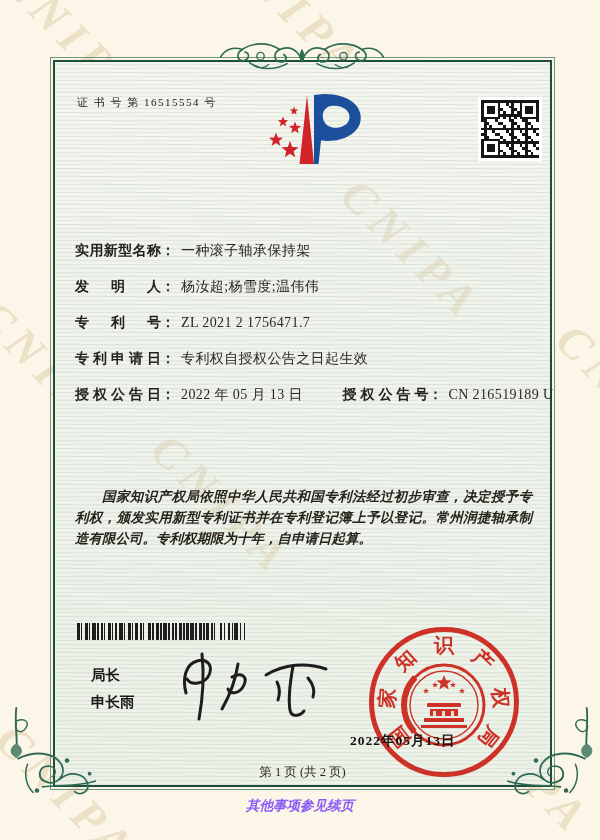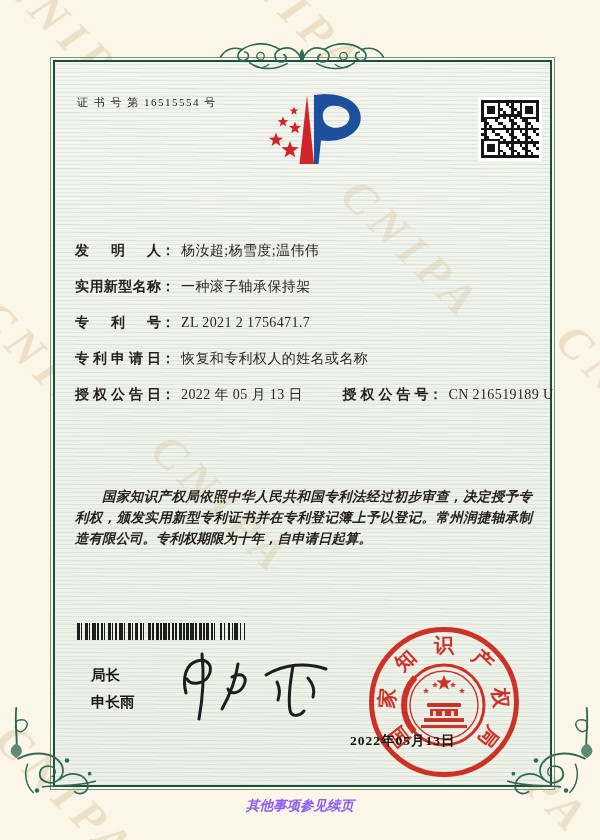--- a/index.html
+++ b/index.html
@@ -343,30 +343,30 @@
             <rect x="17" y="20" width="1" height="1" fill="#161616"></rect>
             <rect x="18" y="20" width="1" height="1" fill="#161616"></rect>
             <rect x="19" y="20" width="1" height="1" fill="#161616"></rect>
             <rect x="20" y="20" width="1" height="1" fill="#161616"></rect>
           </svg>
       </div>
 
 
       <div class="fields">
         <div class="f-row">
+          <span class="f-label">实用新型名称</span><span class="colon">：</span><span class="f-value">一种滚子轴承保持架</span>
+        </div>
+        <div class="f-row">
           <span class="f-label">发明人</span><span class="colon">：</span><span class="f-value">杨汝超;杨雪度;温伟伟</span>
-        </div>
-        <div class="f-row">
-          <span class="f-label">实用新型名称</span><span class="colon">：</span><span class="f-value">一种滚子轴承保持架</span>
         </div>
         <div class="f-row">
           <span class="f-label">专利号</span><span class="colon">：</span><span class="f-value">ZL 2021 2 1756471.7</span>
         </div>
         <div class="f-row">
-          <span class="f-label">专利申请日</span><span class="colon">：</span><span class="f-value">恢复和专利权人的姓名或名称</span>
+          <span class="f-label">专利申请日</span><span class="colon">：</span><span class="f-value">专利权自授权公告之日起生效</span>
         </div>
         <div class="f-row">
           <span><span class="f-label">授权公告日</span><span class="colon">：</span><span class="f-value">2022 年 05 月 13 日</span></span>
           <span class="f-pair2"><span class="f-label">授权公告号</span><span class="colon">：</span><span class="f-value">CN 216519189 U</span></span>
         </div>
       </div>
 
       <div class="legal">
         <p>国家知识产权局依照中华人民共和国专利法经过初步审查，决定授予专利权，颁发实用新型专利证书并在专利登记簿上予以登记。常州润捷轴承制造有限公司。专利权期限为十年，自申请日起算。</p>
       </div>
@@ -504,20 +504,21 @@
               <rect x="21" y="66" width="46" height="3"></rect>
               <rect x="33" y="52" width="3" height="5" fill="#f6efe2"></rect>
               <rect x="42" y="52" width="3" height="5" fill="#f6efe2"></rect>
               <rect x="51" y="52" width="3" height="5" fill="#f6efe2"></rect>
             </g>
           </svg>
         </div>
       </div>
       <div class="seal-date">2022年05月13日</div>
 
+      <div class="page-info">第 1 页 (共 2 页)</div>
     </div>
   </div>
 
   <div class="ornament-top">
     <svg viewBox="0 0 200 44" width="166" height="38" fill="none" stroke="#2f6a52" stroke-width="2" stroke-linecap="round">
       <g id="flourish-right">
         <path d="M100,26 C106,12 116,8 127,13 C136,18 133,28 125,28 C119,28 117,22 122,19"></path>
         <path d="M127,13 C142,3 161,5 172,13 C181,19 177,28 169,26 C163,24 163,17 169,16"></path>
         <path d="M172,13 C183,9 193,13 198,22"></path>
         <path d="M118,30 C132,38 150,38 163,29"></path>

